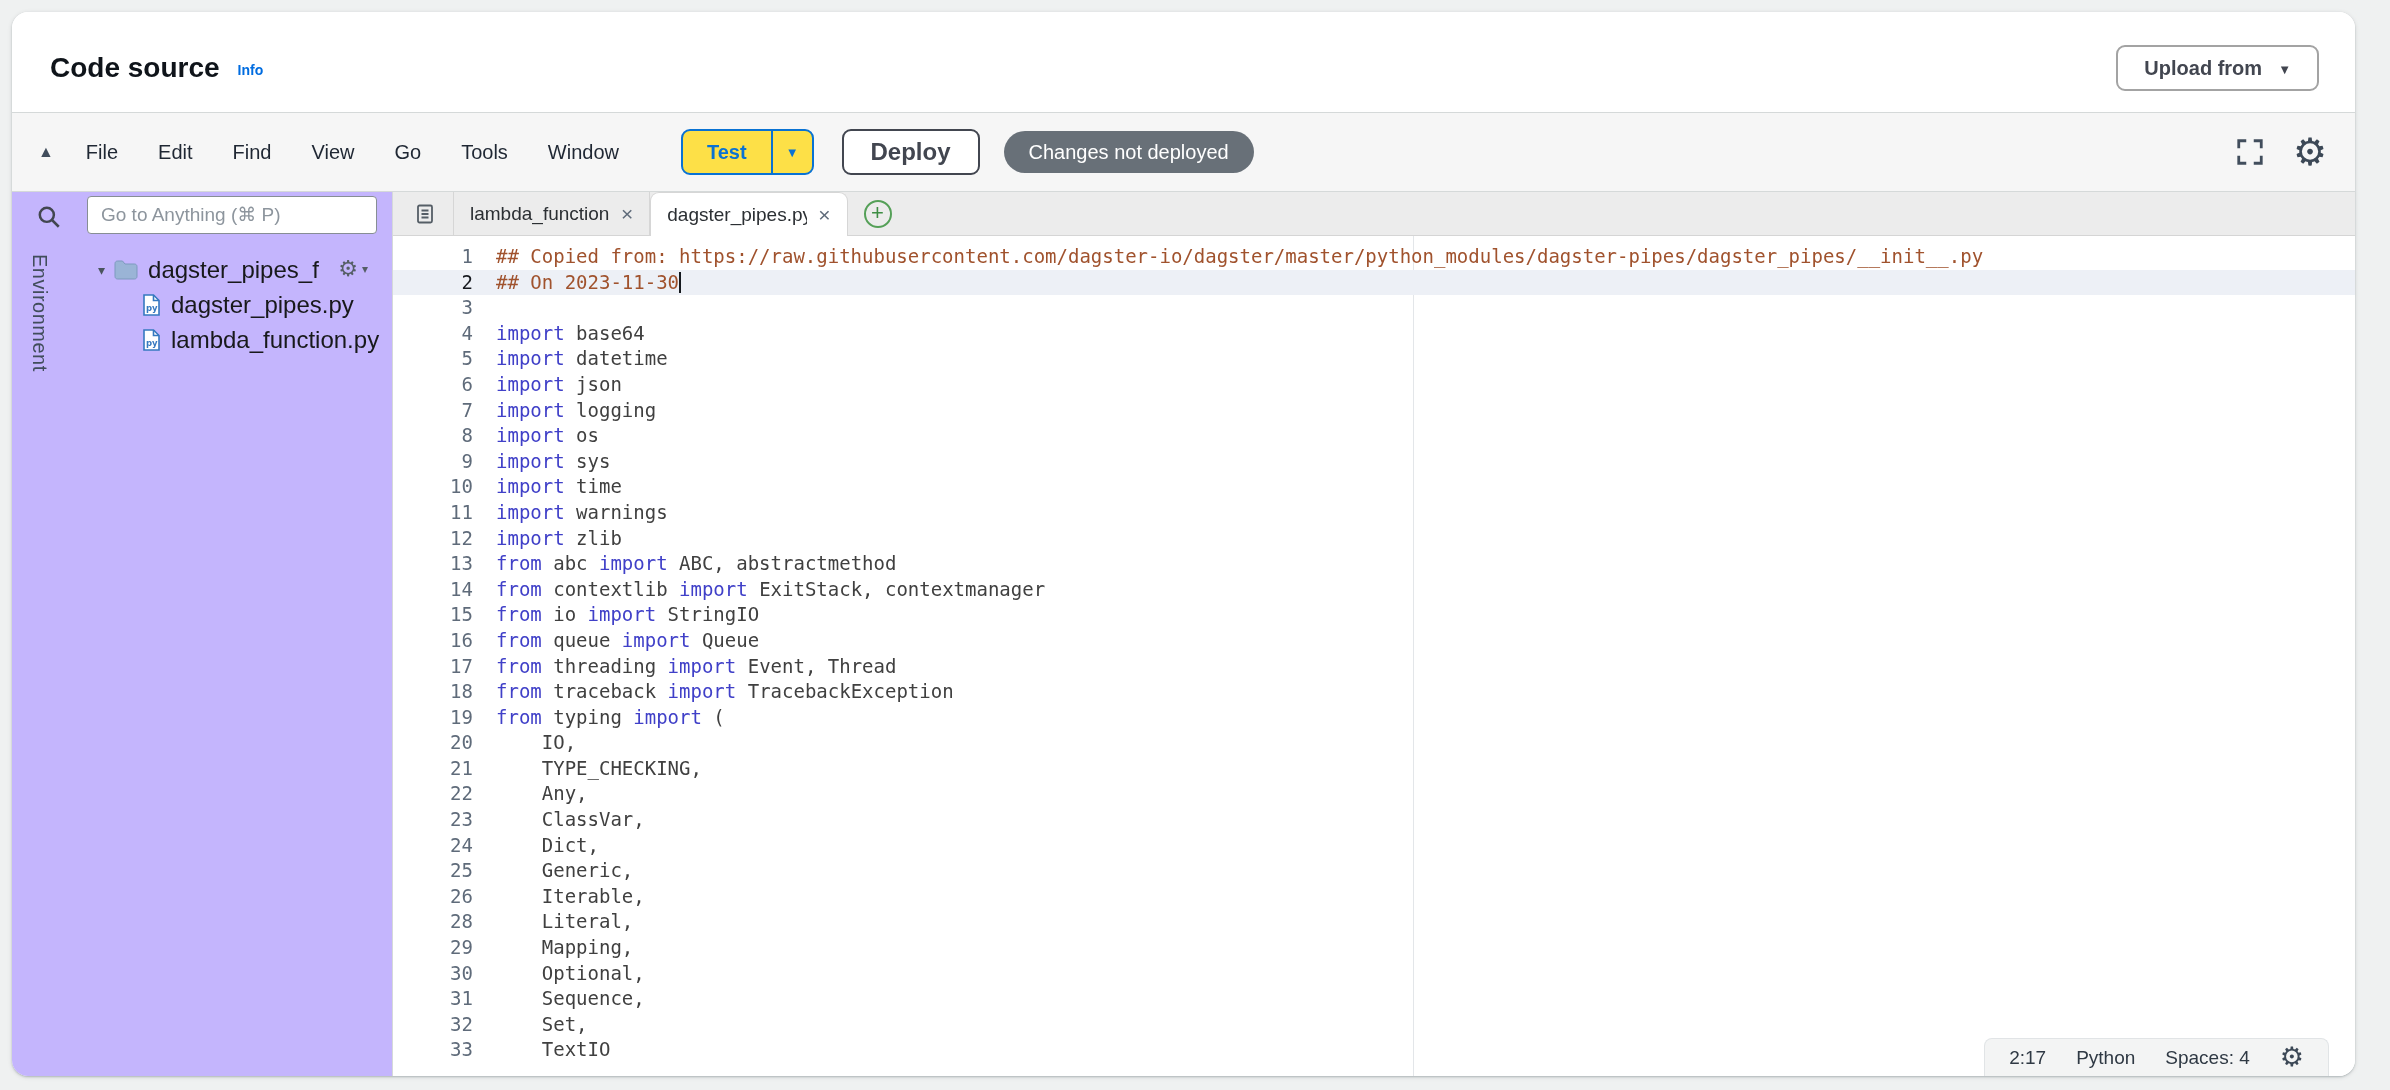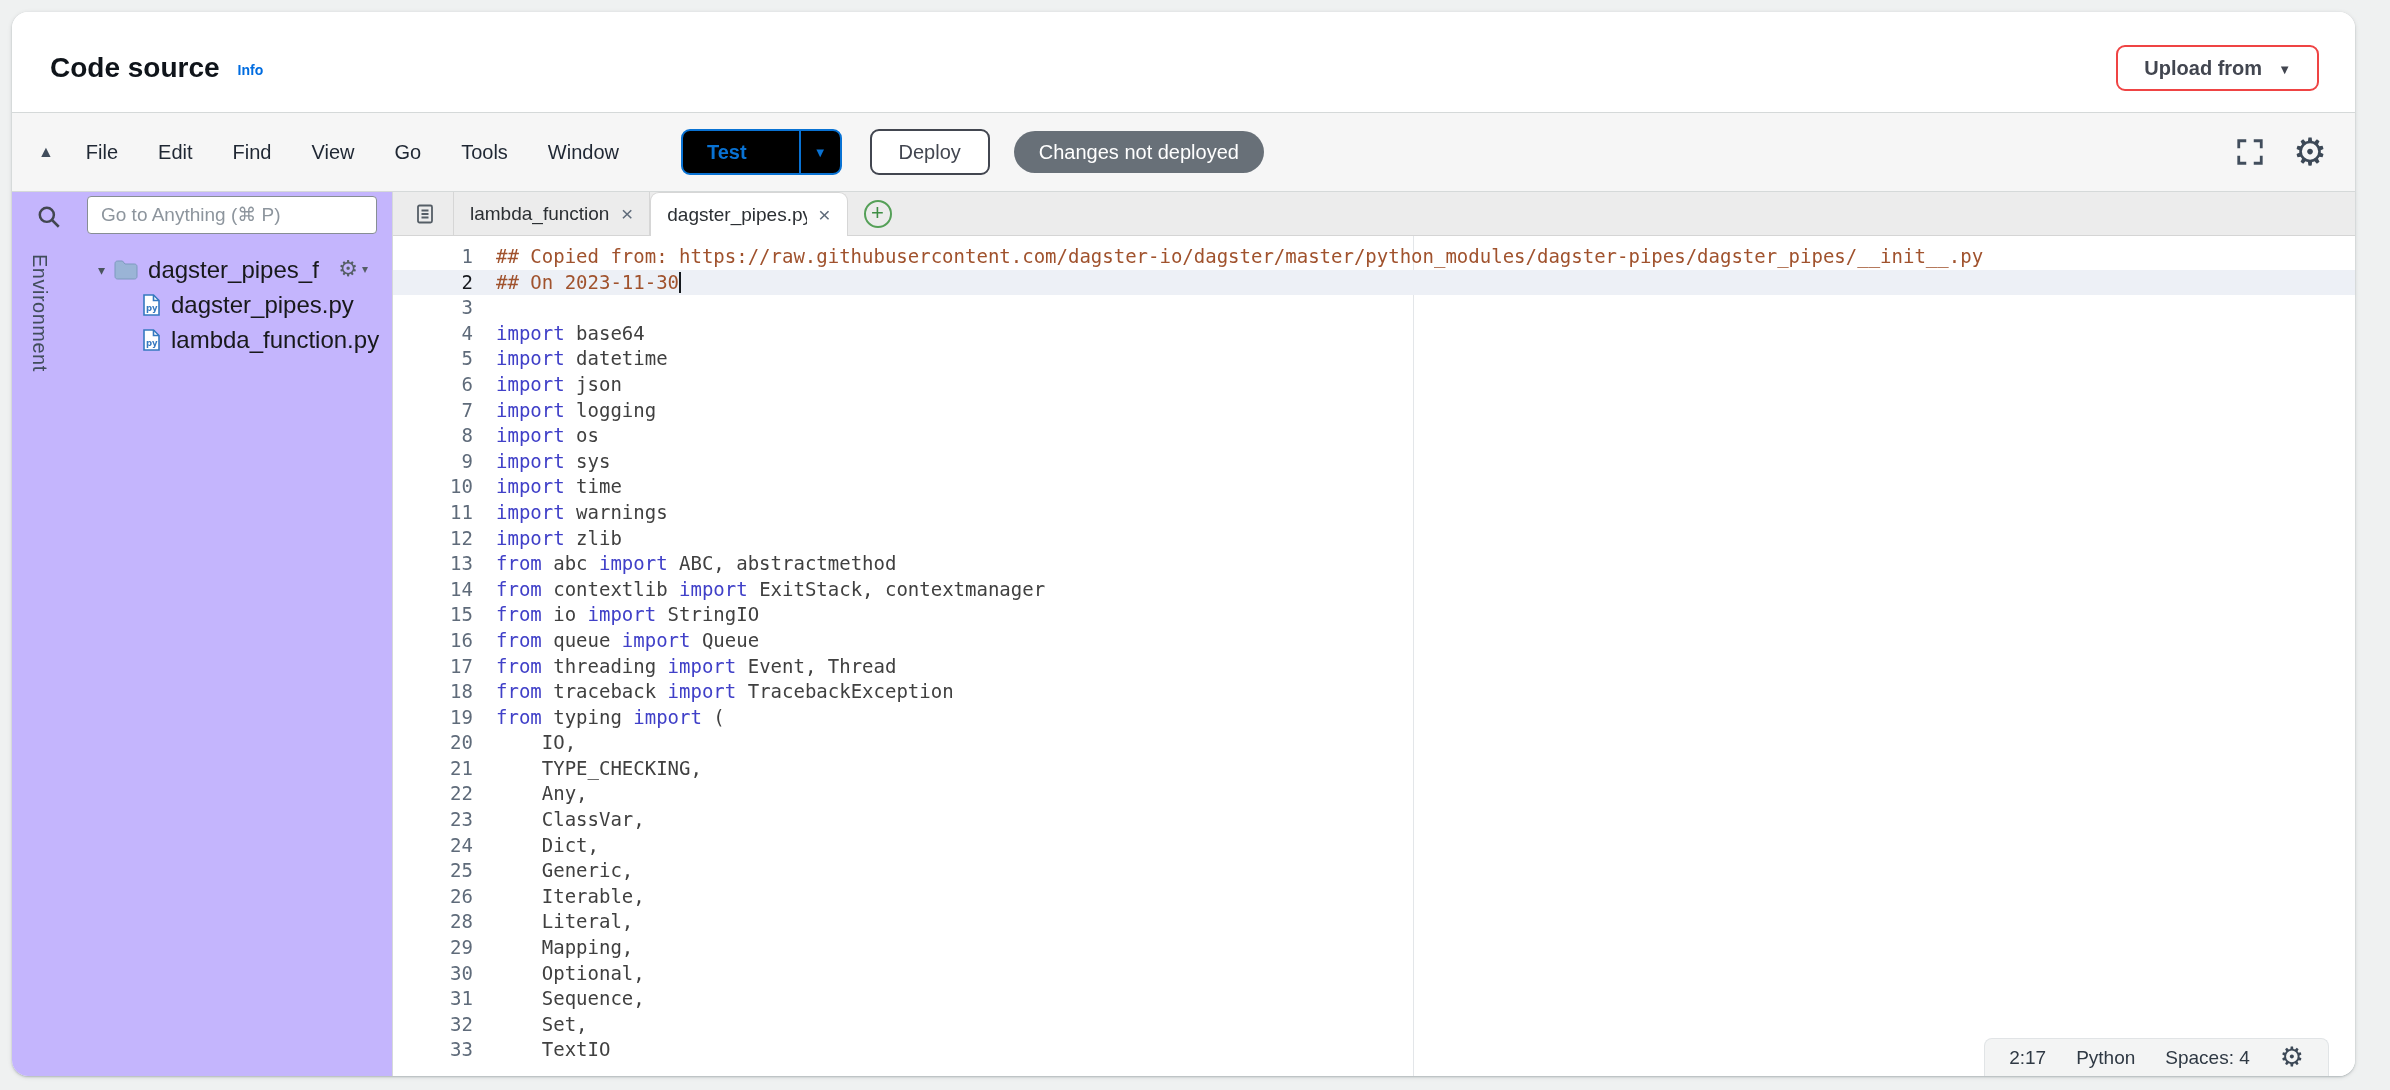--- a/index.html
+++ b/index.html
@@ -21,40 +21,40 @@
     overflow:hidden;
     display:flex; flex-direction:column;
   }
 
   
   .header { height:100px; flex:none; display:flex; align-items:center; padding:12px 36px 0 38px; background:#fff; }
   .title { font-size:28px; font-weight:bold; color:#0f141a; }
   .info-link { margin-left:18px; margin-top:4px; color:#006ce0; font-size:14px; font-weight:bold; text-decoration:none; cursor:pointer; }
   .upload-btn {
     margin-left:auto; height:46px; padding:0 26px;
-    border:2px solid #ef4444; border-radius:9px; background:#fff;
+    border:2px solid #a3a3a3; border-radius:9px; background:#fff;
     color:#424650; font-size:20px; font-weight:bold;
     display:flex; align-items:center; gap:16px;
   }
   .upload-btn .caret { font-size:13px; margin-top:2px; }
 
   
   .menubar {
     height:80px; flex:none; background:#f6f6f6;
     border-top:1px solid #d5d9d9; border-bottom:1px solid #d5d9d9;
     display:flex; align-items:center; padding:0 28px 0 26px;
   }
   .collapse-icon { color:#414d5c; font-size:16px; margin-right:12px; cursor:pointer; }
   .menu-items { display:flex; align-items:center; }
   .menu-item { font-size:20px; color:#1f2733; padding:0 20px; cursor:default; }
-  .test-split { margin-left:42px; display:flex; height:46px; border:2px solid #0972d3; border-radius:9px; overflow:hidden; background:#000000;gap:28px; }
+  .test-split { margin-left:42px; display:flex; height:46px; border:2px solid #0972d3; border-radius:9px; overflow:hidden; background:#fde047; }
   .test-main { padding:0 24px; color:#0972d3; font-weight:bold; font-size:20px; display:flex; align-items:center; }
   .test-caret { border-left:2px solid #0972d3; padding:0 13px; color:#0972d3; display:flex; align-items:center; }
   .test-caret span { font-size:13px; }
-  .deploy-btn { margin-left:28px; height:46px; padding:0 27px; border:2px solid #424650; border-radius:9px; background:#fff; color:#424650; font-size:20px; font-weight:normal; display:flex; align-items:center; }
+  .deploy-btn { margin-left:28px; height:46px; padding:0 27px; border:2px solid #424650; border-radius:9px; background:#fff; color:#424650; font-size:24px; font-weight:bold; display:flex; align-items:center; }
   .badge { margin-left:24px; height:42px; background:#687078; color:#fff; border-radius:22px; font-size:20px; display:flex; align-items:center; padding:0 25px; }
   .mb-right { margin-left:auto; display:flex; align-items:center; gap:28px; }
   .fullscreen-icon { display:flex; cursor:pointer; }
   .gear-icon { font-size:38px; line-height:1; color:#3c4856; cursor:pointer; }
 
   
   .content { flex:1; display:flex; min-height:0; }
 
   
   .sidebar { width:381px; flex:none; border-right:1px solid #d5d9d9; position:relative; background:#c4b5fd; }

